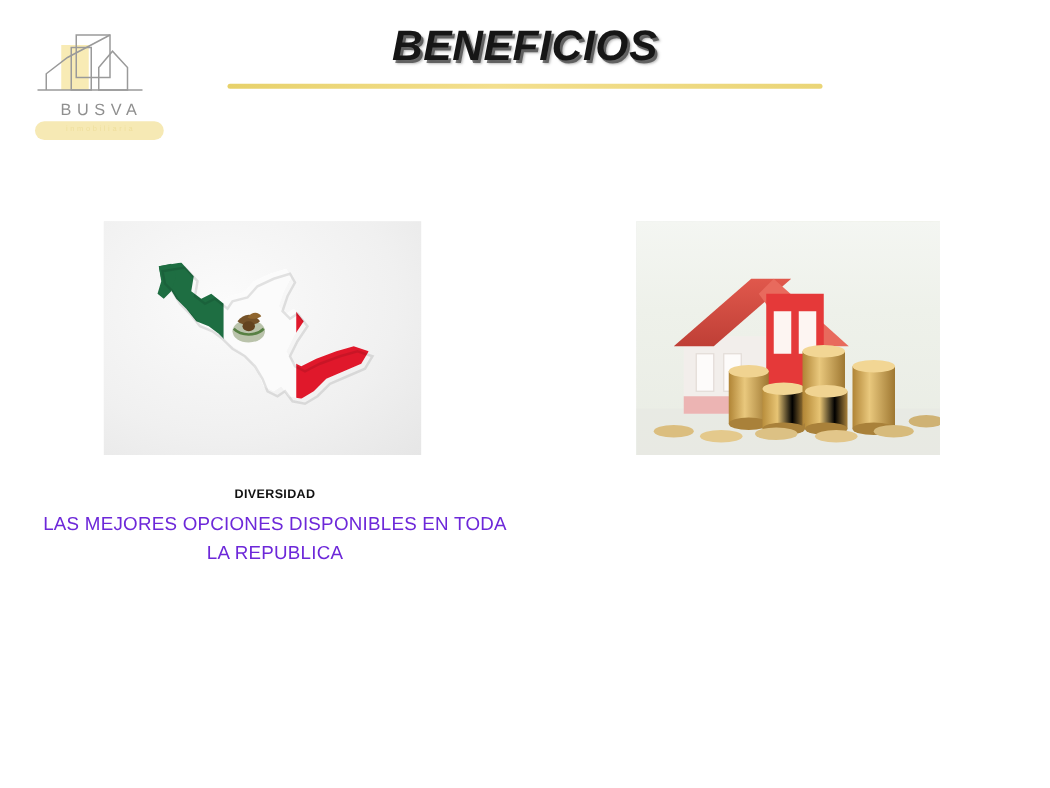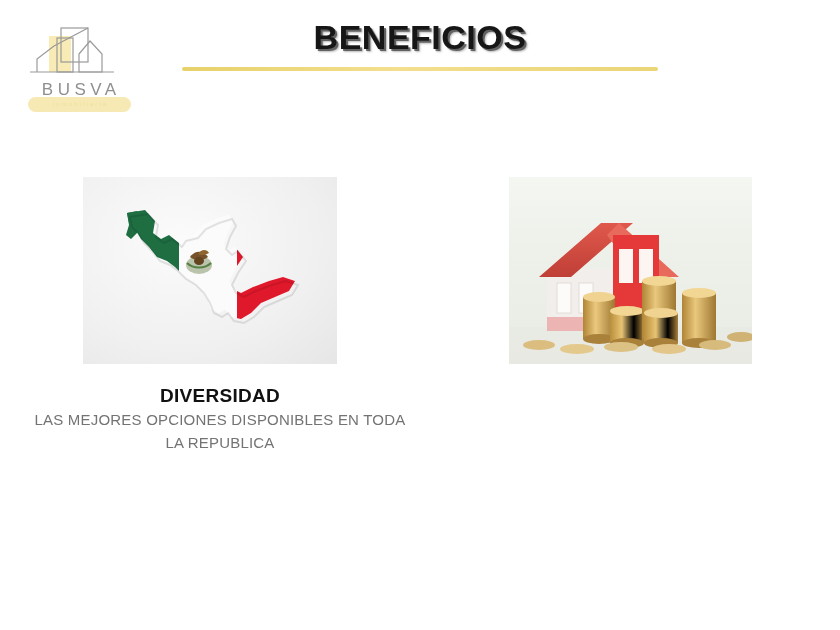--- a/index.html
+++ b/index.html
@@ -30,21 +30,21 @@
     top: 0;
     width: 110px;
     height: 62px;
   }
   .logo-wordmark {
     position: absolute;
     left: 0;
     top: 56px;
     width: 110px;
     text-align: center;
-    font-size: 17px;
+    font-size: 13px;
     font-weight: 400;
     letter-spacing: 4.5px;
     color: #8f8f8f;
     text-indent: 4.5px;
   }
   .logo-tagbar {
     position: absolute;
     left: 4px;
     top: 73px;
     width: 103px;
@@ -73,20 +73,21 @@
     left: 180px;
     top: 18px;
     width: 480px;
     text-align: center;
     font-size: 34px;
     font-weight: 700;
     letter-spacing: 0.5px;
     color: #161616;
     text-shadow: 2px 2px 0 rgba(20,20,20,0.55),
                  3px 3px 2px rgba(60,60,60,0.35);
+    font-style: italic;
   }
   .title-rule {
     position: absolute;
     left: 182px;
     top: 67px;
     width: 476px;
     height: 4px;
     background: linear-gradient(90deg, #e7d16a 0%, #f3df8e 45%, #ead577 100%);
     border-radius: 2px;
   }
@@ -136,32 +137,32 @@
   
   .caption {
     position: absolute;
     top: 386px;
     text-align: center;
   }
   .caption-left  { left: 10px;  width: 420px; }
   .caption-right { left: 420px; width: 420px; }
 
   .caption-head {
-    font-size: 19px;
+    font-size: 10px;
     font-weight: 700;
     letter-spacing: 0.3px;
     color: #111111;
     line-height: 20px;
     margin: 0 0 2px 0;
   }
   .caption-body {
     font-size: 15px;
     font-weight: 400;
     letter-spacing: 0.2px;
-    color: #737373;
+    color: #6d28d9;
     line-height: 23px;
     margin: 0;
     padding: 0 18px;
   }
 </style>
 </head>
 <body>
 
 <div class="logo">
 

